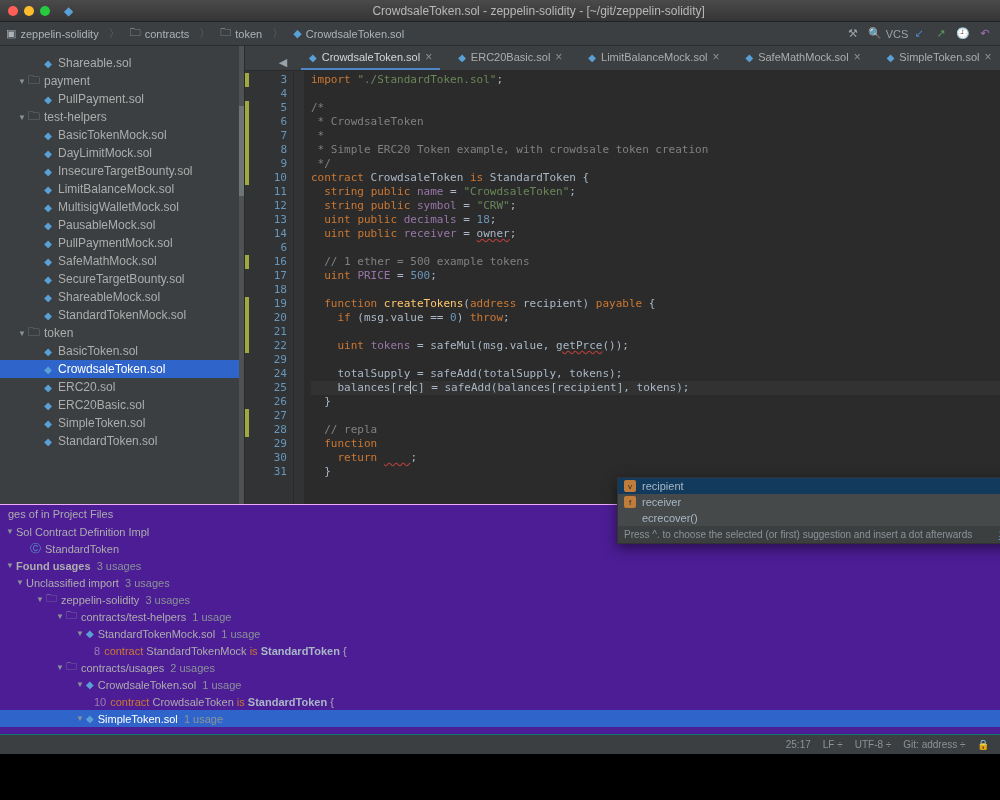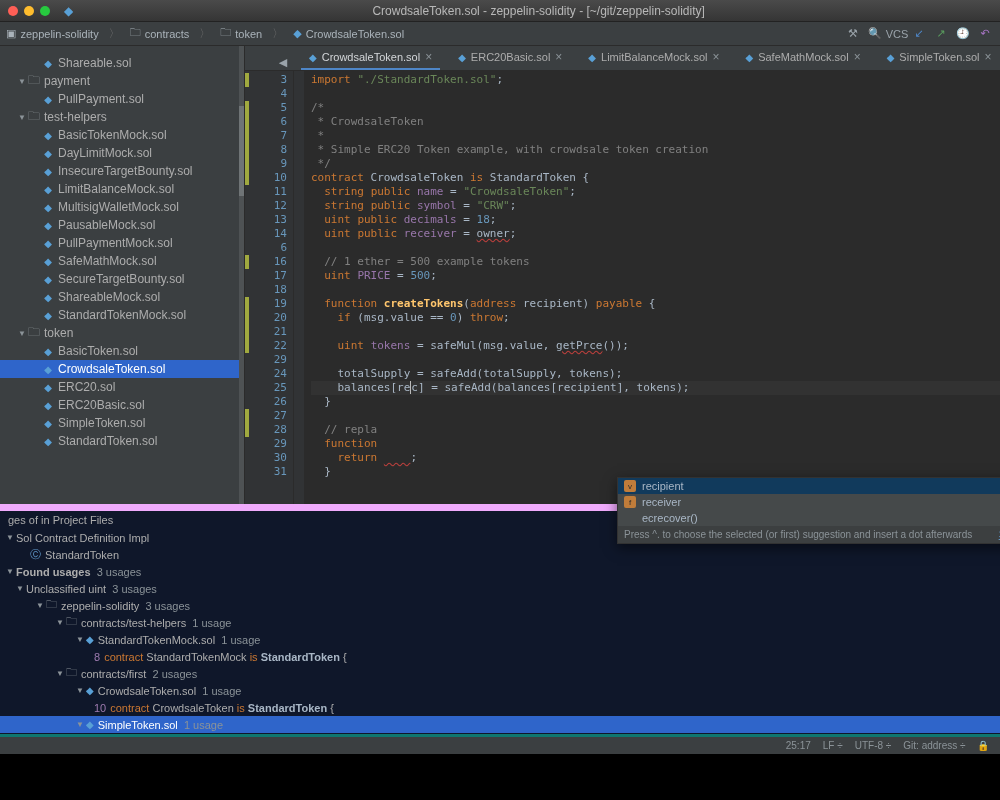--- a/index.html
+++ b/index.html
@@ -112,21 +112,21 @@
 .left-mark.l19 { top:226px; height:56px;}
 .left-mark.l27 { top:338px; height:28px;}
 
 
 .kw { color: #cc7832; }
 .str { color: #6a8759; }
 .cmt { color: #808080; }
 .cls { color: #a9b7c6; }
 .fld { color: #9876aa; }
 .num { color: #6897bb; }
-.fn  { color: #ffc66d; font-weight: bold; }
+.fn  { color: #ffc66d; }
 .err { text-decoration: underline wavy #bc3f3c; }
 .par { color: #a9b7c6; }
 .caret { border-left: 1px solid #bbb; }
 
 .autocomplete {
   position: absolute;
   left: 372px; top: 406px;
   width: 410px;
   background: #45494a;
   border: 1px solid #323232;
@@ -139,24 +139,24 @@
 .ac-badge {
   width: 12px; height: 12px; border-radius: 2px;
   background: #c07c3a; color: #2b2b2b; font-size: 8px;
   display: inline-flex; align-items: center; justify-content: center;
 }
 .ac-hint { background: #3c3f40; color: #8b9398; padding: 3px 6px; font-size: 10px; display:flex; gap: 4px; align-items:center; }
 .ac-hint a { color: #5e95c6; text-decoration: underline; margin-left: auto;}
 
 .bottom-panel {
   height: 230px;
-  background: #0f172a;
+  background: #4c1d95;
   font-size: 11px;
   color: #adadad;
-  border-top: 7px solid #f0abfc;
+  border-top: 1px solid #f0abfc;
 }
 .bp-header { display: flex; align-items: center; padding: 3px 8px; color: #adadad; }
 .bp-row { display: flex; align-items: center; height: 17px; white-space: nowrap; }
 .bp-row.selected { background: #2f65ca; color:#fff;}
 .bp-arrow { font-size: 8px; width: 12px; text-align: center; color: #8b9398;}
 .bp-row .folder-ico { color: #8b9398; margin-right: 4px;}
 .bp-row .sol-ico { color: #59a0d6; margin-right: 4px; font-size: 10px;}
 .bp-row .kw { color:#cc7832; }
 .bp-row .cls { color:#a9b7c6; }
 .bp-count { color:#8b9398;}
@@ -165,21 +165,21 @@
 .bp-indent3{ padding-left:54px;} .bp-indent4{padding-left:74px;}
 .bp-indent5{ padding-left:94px;}
 
 .status-bar {
   height: 20px;
   background: #3b3f41;
   display: flex; align-items: center;
   padding: 0 10px;
   font-size: 10px;
   color: #8b9398;
-  border-top: 3px solid #0f766e;
+  border-top: 1px solid #0f766e;
 }
 .status-bar .right { margin-left: auto; display: flex; gap: 12px; }
 .lock-ico { color: #8b9398;}
 
 .project-mini-tab {
   writing-mode: horizontal-tb;
   position: relative;
 }
 </style>
 </head>
@@ -454,29 +454,29 @@
   <div class="bp-row" style="padding-left:30px">
     <span style="color:#5e95c6;margin-right:4px;">Ⓒ</span>
     <span>StandardToken</span>
   </div>
   <div class="bp-row bp-indent0" style="padding-left:4px;">
     <span class="bp-arrow">▼</span>
     <b>Found usages</b>&nbsp;&nbsp;
     <span class="bp-count">3 usages</span>
   </div>
   <div id="usages-tree">
-      <div class="bp-row bp-indent1"><span class="bp-arrow">▼</span><span>Unclassified uint</span>&nbsp;&nbsp;<span class="bp-count">3 usages</span></div>
+      <div class="bp-row bp-indent1"><span class="bp-arrow">▼</span><span>Unclassified import</span>&nbsp;&nbsp;<span class="bp-count">3 usages</span></div>
       <div class="bp-row bp-indent2"><span class="bp-arrow">▼</span><span class="folder-ico">🗀</span><span>zeppelin-solidity</span>&nbsp;&nbsp;<span class="bp-count">3 usages</span></div>
       <div class="bp-row bp-indent3"><span class="bp-arrow">▼</span><span class="folder-ico">🗀</span><span>contracts/test-helpers</span>&nbsp;&nbsp;<span class="bp-count">1 usage</span></div>
       <div class="bp-row bp-indent4"><span class="bp-arrow">▼</span><span class="sol-ico">◆</span><span>StandardTokenMock.sol</span>&nbsp;&nbsp;<span class="bp-count">1 usage</span></div>
       <div class="bp-row bp-indent5">
         <span class="bp-ln">8</span>
         <span><span class="kw">contract</span> StandardTokenMock <span class="kw">is</span> <b class="cls">StandardToken</b> {</span>
       </div>
-      <div class="bp-row bp-indent3"><span class="bp-arrow">▼</span><span class="folder-ico">🗀</span><span>contracts/first</span>&nbsp;&nbsp;<span class="bp-count">2 usages</span></div>
+      <div class="bp-row bp-indent3"><span class="bp-arrow">▼</span><span class="folder-ico">🗀</span><span>contracts/usages</span>&nbsp;&nbsp;<span class="bp-count">2 usages</span></div>
       <div class="bp-row bp-indent4"><span class="bp-arrow">▼</span><span class="sol-ico">◆</span><span>CrowdsaleToken.sol</span>&nbsp;&nbsp;<span class="bp-count">1 usage</span></div>
       <div class="bp-row bp-indent5">
         <span class="bp-ln">10</span>
         <span><span class="kw">contract</span> CrowdsaleToken <span class="kw">is</span> <b class="cls">StandardToken</b> {</span>
       </div>
       <div class="bp-row bp-indent4 selected"><span class="bp-arrow">▼</span><span class="sol-ico">◆</span><span>SimpleToken.sol</span>&nbsp;&nbsp;<span class="bp-count">1 usage</span></div>
     </div>
 </div>
 
 <div class="status-bar">

